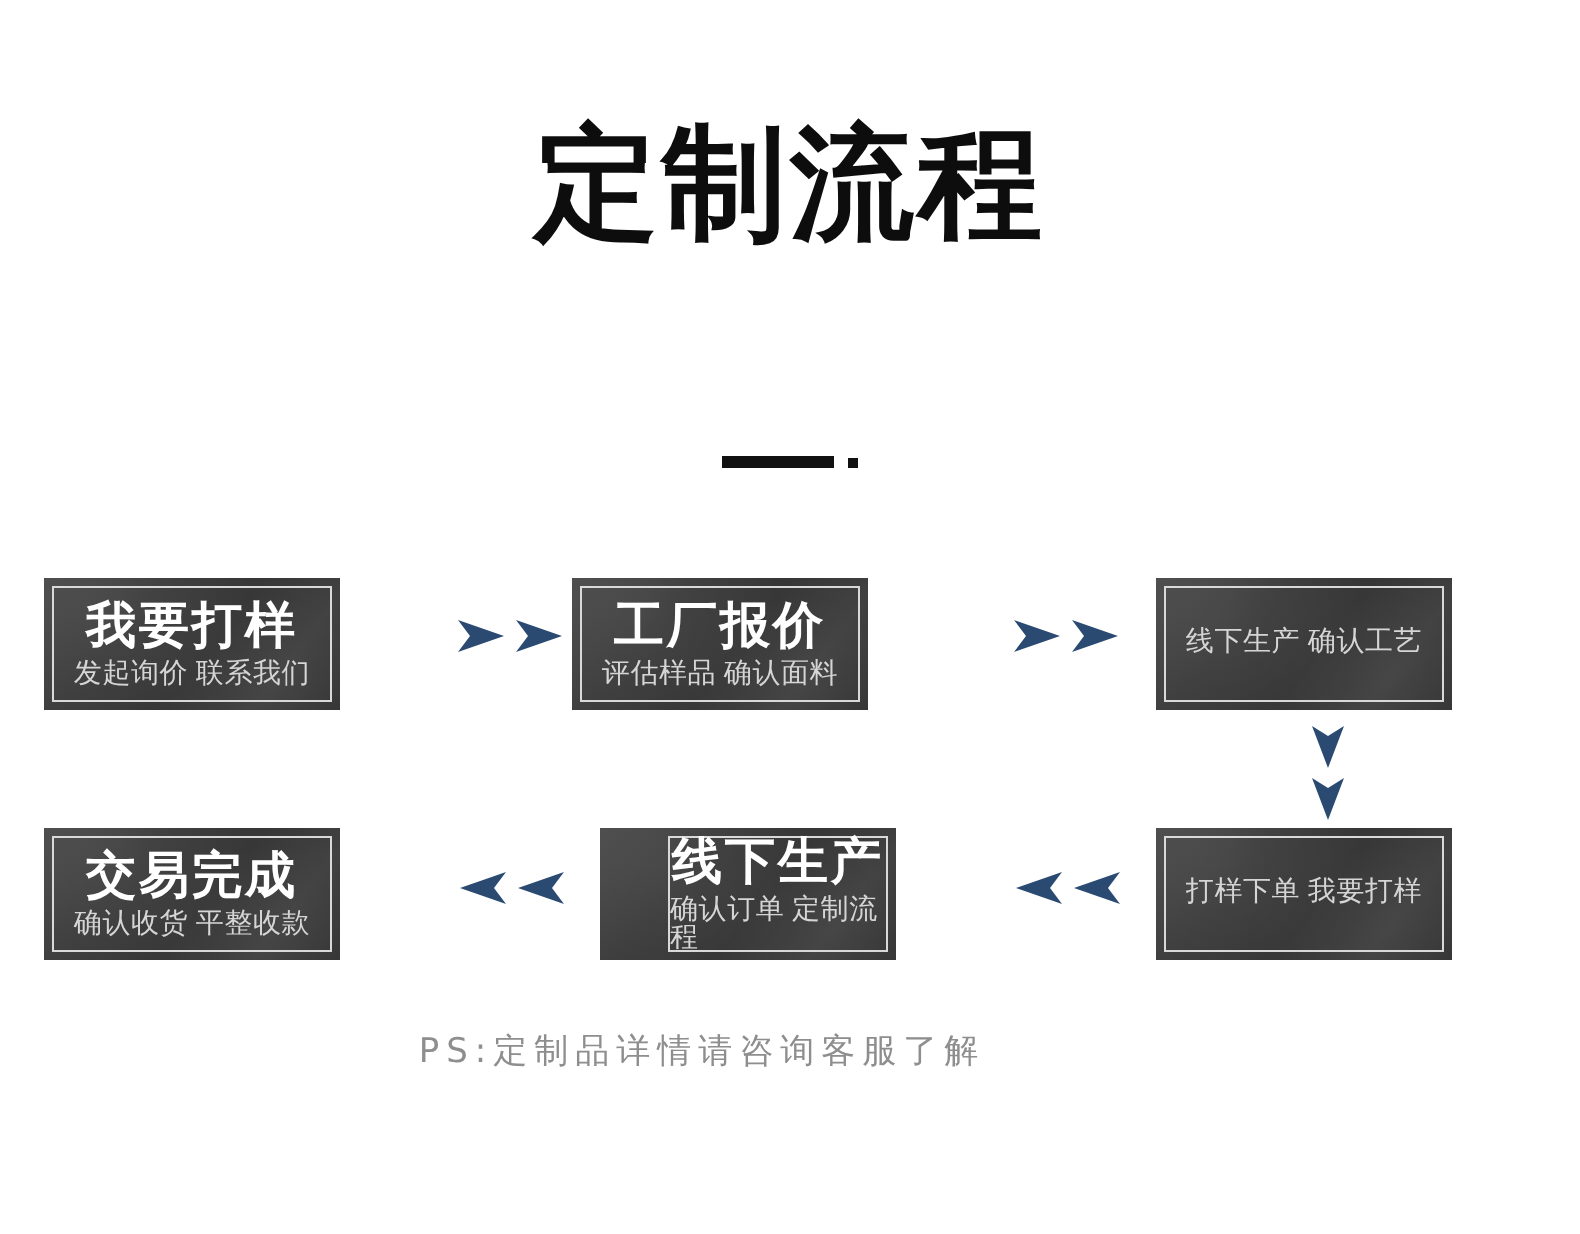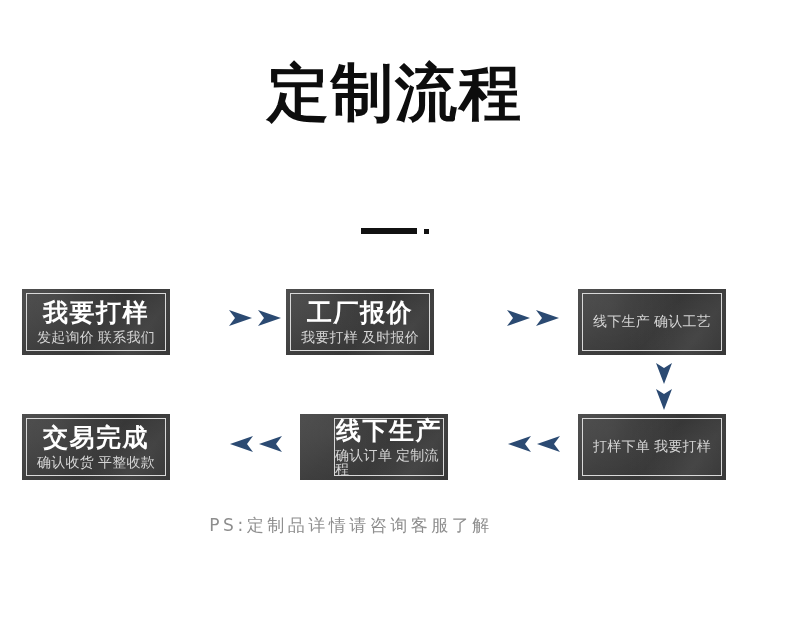--- a/index.html
+++ b/index.html
@@ -166,21 +166,21 @@
 <div class="flow-box" id="box-1">
   <div class="flow-box-inner">
     <div class="flow-title">我要打样</div>
     <div class="flow-sub">发起询价 联系我们</div>
   </div>
 </div>
 
 <div class="flow-box" id="box-2">
   <div class="flow-box-inner">
     <div class="flow-title">工厂报价</div>
-    <div class="flow-sub">我要打样 及时报价</div>
+    <div class="flow-sub">评估样品 确认面料</div>
   </div>
 </div>
 
 <div class="flow-box" id="box-3">
   <div class="flow-box-inner">
     <div class="flow-sub">线下生产 确认工艺</div>
   </div>
 </div>
 
 <div class="flow-box" id="box-4">

